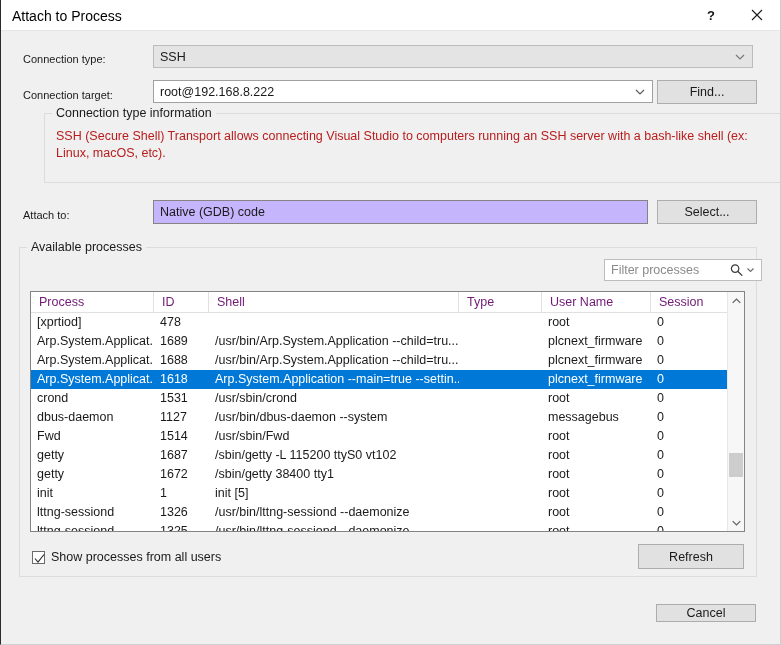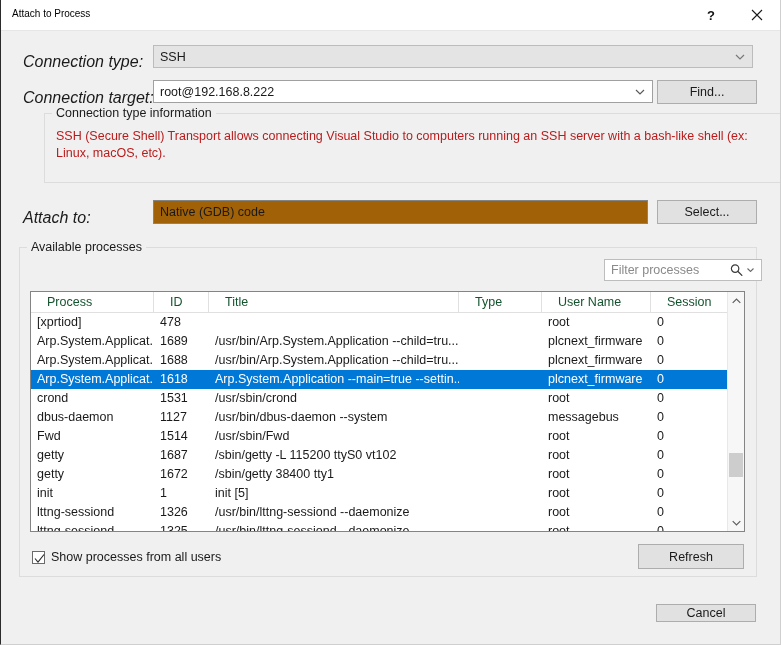--- a/index.html
+++ b/index.html
@@ -30,42 +30,41 @@
     position: absolute;
     left: 0; top: 0;
     width: 781px; height: 31px;
     background: #ffffff;
     border-bottom: 1px solid #e6e6e6;
     box-sizing: border-box;
   }
   .titlebar .title {
     position: absolute;
     left: 11px; top: 8px;
-    font-size: 10px;
+    font-size: 14px;
     color: #000000;
     white-space: nowrap;
   }
   .tb-btn {
     position: absolute;
     top: 0; width: 46px; height: 30px;
     display: flex; align-items: center; justify-content: center;
     cursor: default;
   }
   .tb-help { right: 48px; }
   .tb-close { right: 2px; }
   .glyph-q { font-size: 13px; color: #111; font-weight: 600; line-height: 1; }
   .glyph-x { width: 12px; height: 12px; display:block; }
 
   
   .lbl {
     position: absolute;
-    font-size: 16px;
-    color: #1a1a1a;
-    white-space: nowrap;
-    font-style: italic;
+    font-size: 11px;
+    color: #1a1a1a;
+    white-space: nowrap;
   }
   .field {
     position: absolute;
     box-sizing: border-box;
     border: 1px solid #a0a0a0;
     background: #ffffff;
     font-size: 12.5px;
     color: #1a1a1a;
     display: flex;
     align-items: center;
@@ -74,21 +73,21 @@
     padding-left: 6px;
     white-space: nowrap;
     overflow: hidden;
   }
   .field.disabled {
     background: #e4e4e4;
     border-color: #bcbcbc;
     color: #1a1a1a;
   }
   .field.readonly {
-    background: #a16207;
+    background: #c4b5fd;
     border-color: #848484;
   }
   .chev {
     position: absolute;
     right: 7px; top: 50%;
     transform: translateY(-50%);
     width: 10px; height: 7px;
   }
   .btn {
     position: absolute;
@@ -175,22 +174,22 @@
     height: 21px;
     background: #ffffff;
     border-bottom: 1px solid #e0e0e0;
     box-sizing: border-box;
   }
   .lv-header .hc {
     position: absolute;
     top: 0; height: 20px;
     display: flex; align-items: center;
     font-size: 12.5px;
-    color: #14532d;
-    padding-left: 16px;
+    color: #701a75;
+    padding-left: 8px;
     box-sizing: border-box;
     border-right: 1px solid #e0e0e0;
     white-space: nowrap;
     cursor: default;
   }
   .lv-body {
     position: relative;
     height: 218px;
     overflow: hidden;
   }
@@ -308,21 +307,21 @@
     </svg>
     <svg class="mini-caret" viewBox="0 0 7 5">
       <path d="M0.5,1 L3.5,4 L6.5,1" stroke="#6a6a6a" stroke-width="1.1" fill="none"></path>
     </svg>
   </div>
 
   <div class="listview" style="left:29px; top:291px; width:715px; height:241px;">
     <div class="lv-header">
         <div class="hc" style="left: 0px; width: 123px;">Process</div>
         <div class="hc" style="left: 123px; width: 55px;">ID</div>
-        <div class="hc" style="left: 178px; width: 250px;">Title</div>
+        <div class="hc" style="left: 178px; width: 250px;">Shell</div>
         <div class="hc" style="left: 428px; width: 83px;">Type</div>
         <div class="hc" style="left: 511px; width: 109px;">User Name</div>
         <div class="hc" style="left: 620px; width: 66px; border-right: none;">Session</div>
       </div>
     <div class="lv-body">
         <div class="lv-row">
           <div class="cell" style="left: 0px; width: 123px;">[xprtiod]</div>
           <div class="cell" style="left: 123px; width: 55px;">478</div>
           <div class="cell" style="left: 178px; width: 250px;"></div>
           <div class="cell" style="left: 428px; width: 83px;"></div>

